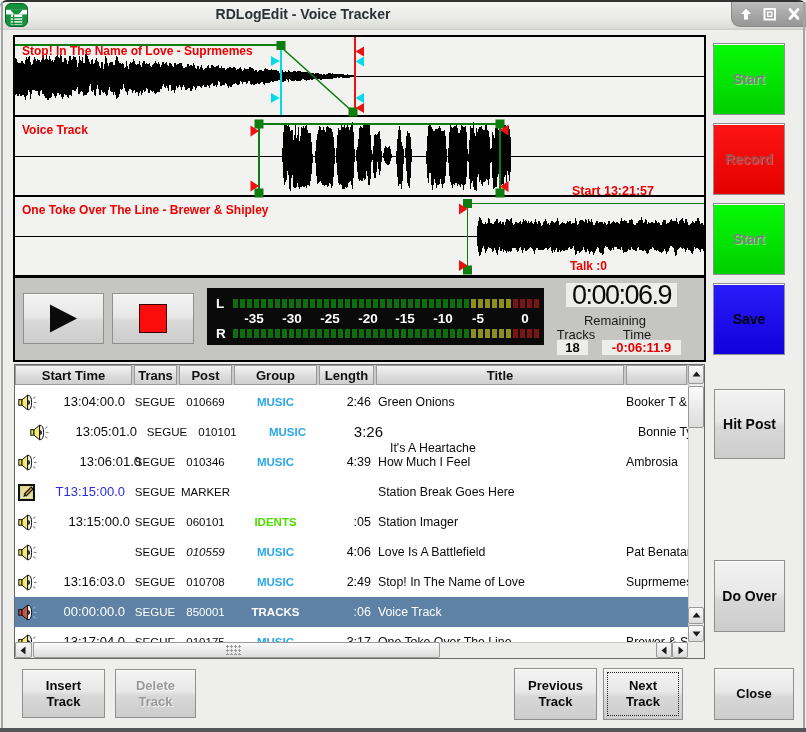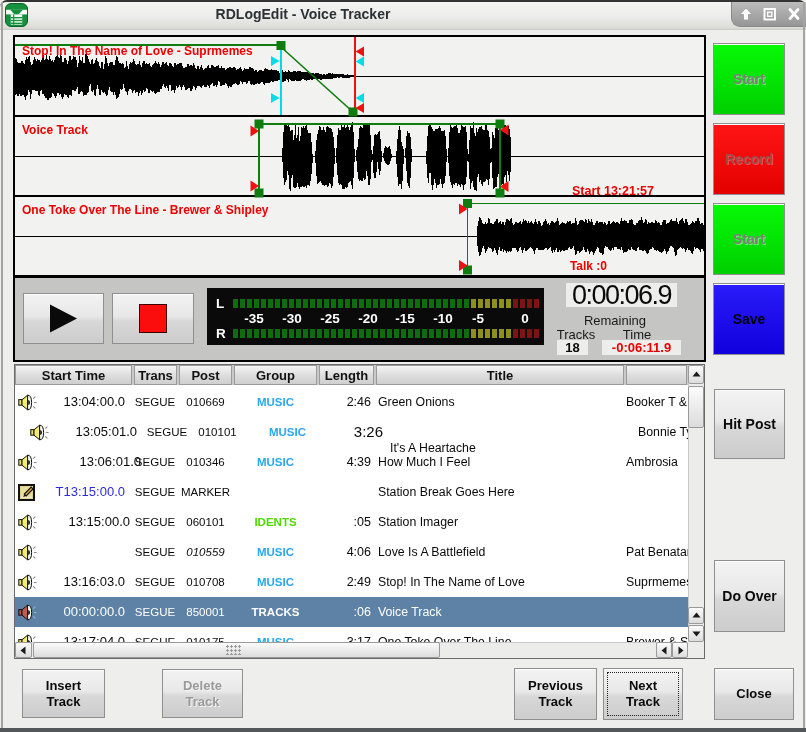--- a/index.html
+++ b/index.html
@@ -4,21 +4,21 @@
 <style>
   html,body{margin:0;padding:0;}
   body{width:806px;height:732px;background:#eeeeec;font-family:"Liberation Sans",sans-serif;overflow:hidden;position:relative;}
   .abs{position:absolute;}
   .btn{position:absolute;border:1px solid #8f8f8f;border-radius:0;
        background:linear-gradient(180deg,#f3f3f3 0%,#e8e8e8 45%,#d8d8d8 55%,#cccccc 100%);
        box-shadow:inset 0 1px 0 #fdfdfd;
        font-weight:bold;color:#0a0a0a;text-align:center;
        display:flex;align-items:center;justify-content:center;line-height:16px;}
   .btn13{font-size:13px;}
-  .disab{color:#9a9a9a;text-shadow:1px 1px 0 #f5f5f5;margin-left:47px;}
+  .disab{color:#9a9a9a;text-shadow:1px 1px 0 #f5f5f5;}
   svg{display:block;}
 </style>
 </head>
 <body>
 
 <div class="abs" style="left:0;top:0;width:806px;height:30px;background:linear-gradient(180deg,#f5f5f3 0%,#ebebe9 55%,#dcdcd8 92%,#c9c9c5 100%);border-top:2px solid #333333;border-radius:7px 7px 0 0;box-sizing:border-box;"></div>
 <div class="abs" style="left:0;top:6px;width:606px;text-align:center;font-size:14px;font-weight:bold;color:#2b3135;">RDLogEdit - Voice Tracker</div>
 
 <svg class="abs" style="left:5px;top:3px;" width="23" height="24" viewBox="0 0 23 24">
   <rect x="0.5" y="0.5" width="22" height="23" rx="5.5" fill="#15913e" stroke="#0a6428"></rect>

